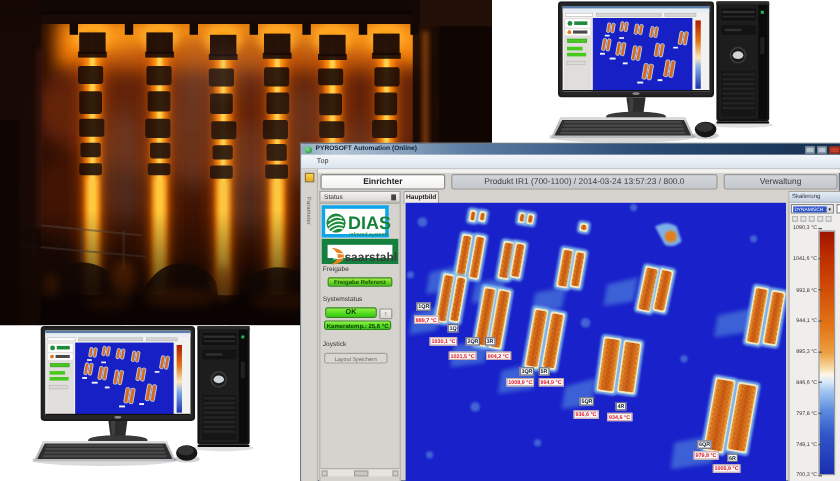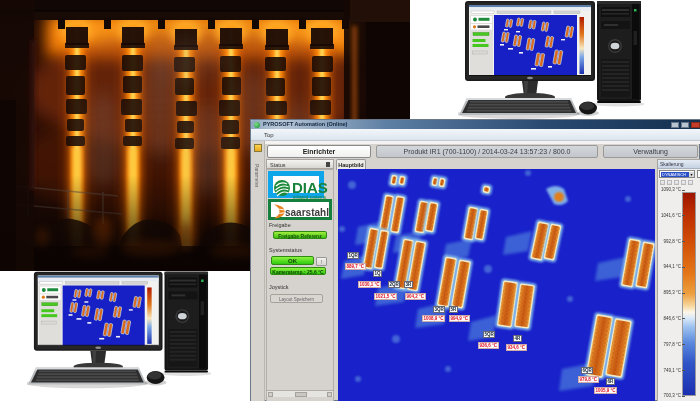--- a/index.html
+++ b/index.html
@@ -368,29 +368,29 @@
 
   <div style="position:absolute;left:15px;top:39px;width:68px;height:10px;background:linear-gradient(#f4f3f1,#d9d7d2);
     border:1px solid #a8a5a0;font-size:5.5px;color:#333;padding:1.5px 0 0 3px;">Status
     <div style="position:absolute;right:3px;top:2px;width:4px;height:5px;background:#444;"></div>
   </div>
 
   <div style="position:absolute;left:85px;top:39px;width:30px;height:11px;background:#edebe7;border:1px solid #999;
     border-bottom:none;border-radius:2px 2px 0 0;font-size:5.5px;font-weight:bold;color:#222;text-align:center;padding-top:2px;">Hauptbild</div>
 
   <div style="position:absolute;left:15px;top:49px;width:68px;height:233px;background:#d6d3ce;border:1px solid #b2afa9;">
-    <div style="position:absolute;left:1px;top:1px;width:56px;height:27px;background:#fff;border:5px solid #0ea5e9;">
+    <div style="position:absolute;left:1px;top:1px;width:56px;height:27px;background:#fff;border:3px solid #0ea5e9;">
       <svg width="62" height="25" viewBox="0 0 62 25">
         <circle cx="9" cy="12" r="8" fill="#1b8a3a"></circle>
         <path d="M2.5 14 Q 9 8 15.5 11 M2.8 17 Q 9 11 15.4 14 M4 20 Q 10 14 15 17 M3 10 Q 8 5 14 8" stroke="#fff" stroke-width="1.2" fill="none"></path>
         <text x="19" y="17" font-family="Liberation Sans" font-size="15" font-weight="bold" fill="#17823a">DIAS</text>
         <text x="20" y="23" font-family="Liberation Sans" font-size="4.5" fill="#17823a">infrared systems</text>
       </svg>
     </div>
-    <div style="position:absolute;left:1px;top:29px;width:64px;height:21px;background:#fff;border:3px solid #15803d;">
+    <div style="position:absolute;left:1px;top:29px;width:64px;height:21px;background:#fff;border:5px solid #15803d;">
       <svg width="62" height="19" viewBox="0 0 62 19">
         <path d="M3 2.5 C 11 3 13.5 6.5 13.5 9.5 C 13.5 13.5 10 15.8 3 16.5 C 7.5 13.5 8.5 11.5 8.5 9.5 C 8.5 7 6.5 4.5 3 2.5 Z" fill="#e8821e"></path>
         <path d="M4 6.2 Q 9 7.5 12.8 7.8 M4.5 11.8 Q 9 11.5 13 10.8" stroke="#fff" stroke-width="0.9" fill="none"></path>
         <text x="14" y="13.5" font-family="Liberation Sans" font-size="10" font-weight="bold" fill="#3c3c3c">saarstahl</text>
       </svg>
     </div>
     <div style="position:absolute;left:2px;top:52px;font-size:5.5px;color:#333;">Freigabe</div>
     <div style="position:absolute;left:6px;top:61px;width:54px;height:8px;background:linear-gradient(#a2ee3e,#3cc112);
       border:1px solid #2e8a10;border-radius:2px;text-align:center;font-size:5px;font-weight:bold;color:#174f08;line-height:8px;">Freigabe Referenz</div>
     <div style="position:absolute;left:2px;top:77px;font-size:5.5px;color:#333;">Systemstatus</div>

